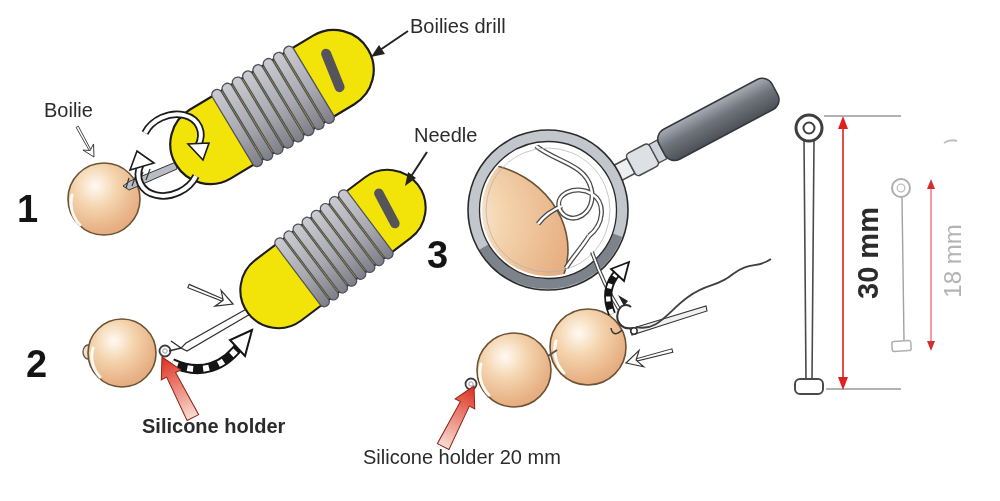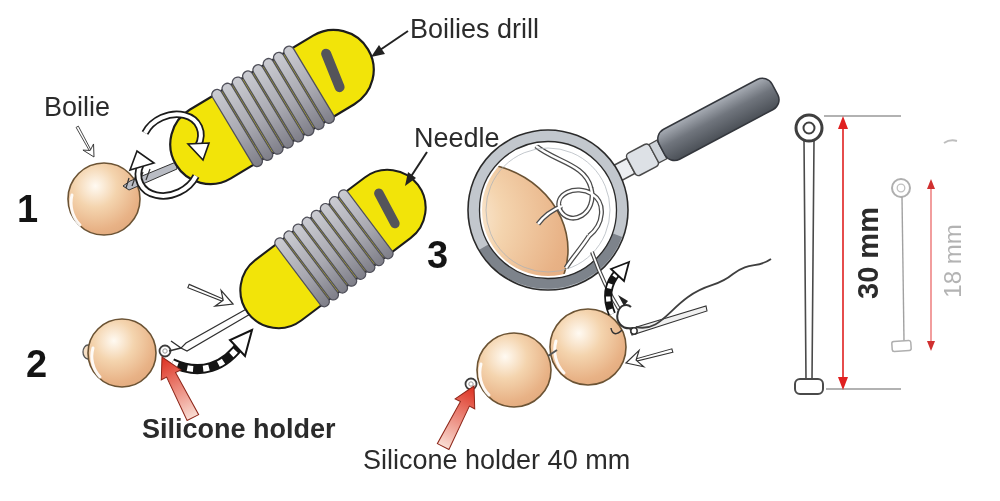--- a/index.html
+++ b/index.html
@@ -2,21 +2,21 @@
 <html><head>
 <meta charset="utf-8">
 <style>
   html,body{margin:0;padding:0;background:#888;}
   .stage{
     position:relative;width:1000px;height:501px;background:#ffffff;
     overflow:hidden;font-family:"Liberation Sans", sans-serif;
   }
   .stage svg{position:absolute;left:0;top:0;}
   .lbl{
-    position:absolute;font-size:27px;color:#2b2b2b;white-space:nowrap;
+    position:absolute;font-size:20px;color:#2b2b2b;white-space:nowrap;
     font-family:"Liberation Sans", sans-serif;line-height:1;
   }
   .num{font-size:38px;font-weight:bold;color:#141414;}
   .vtext{
     position:absolute;white-space:nowrap;line-height:1;
     transform:translate(-50%,-50%) rotate(-90deg);
   }
   .mm30{font-size:29px;font-weight:bold;color:#2b2b2b;}
   .mm18{font-size:24px;color:#b3b3b3;}
 </style>
@@ -204,26 +204,26 @@
     <line x1="408" y1="31" x2="380" y2="50" stroke="#222222" stroke-width="2"></line>
     <polygon points="371,57 379,45 385,54" fill="#222222"></polygon>
   </g>
   <g>
     <line x1="427" y1="152" x2="410" y2="178" stroke="#222222" stroke-width="2"></line>
     <polygon points="405,186 408,172 416,178" fill="#222222"></polygon>
   </g>
   <use href="#oarrow" transform="translate(94,157) rotate(60) scale(0.72)"></use>
 </svg>
 
-  <div class="lbl" style="left:44px;top:94px;text-align:center;">Boilie</div>
+  <div class="lbl" style="left:44px;top:100px;text-align:center;">Boilie</div>
   <div class="lbl num" style="left:17px;top:190px;">1</div>
   <div class="lbl" style="left:410px;top:16px;">Boilies drill</div>
 
   <div class="lbl" style="left:390px;top:125px;margin-left:24px;">Needle</div>
   <div class="lbl num" style="left:26px;top:345px;">2</div>
   <div class="lbl" style="left:142px;top:416px;font-weight:bold;">Silicone holder</div>
 
   <div class="lbl num" style="left:427px;top:236px;">3</div>
-  <div class="lbl" style="left:363px;top:447px;">Silicone holder 40 mm</div>
+  <div class="lbl" style="left:363px;top:447px;">Silicone holder 20 mm</div>
 
   <div class="vtext mm30" style="left:868px;top:253px;">30 mm</div>
   <div class="vtext mm18" style="left:953px;top:261px;">18 mm</div>
 </div>
 
 </body></html>

